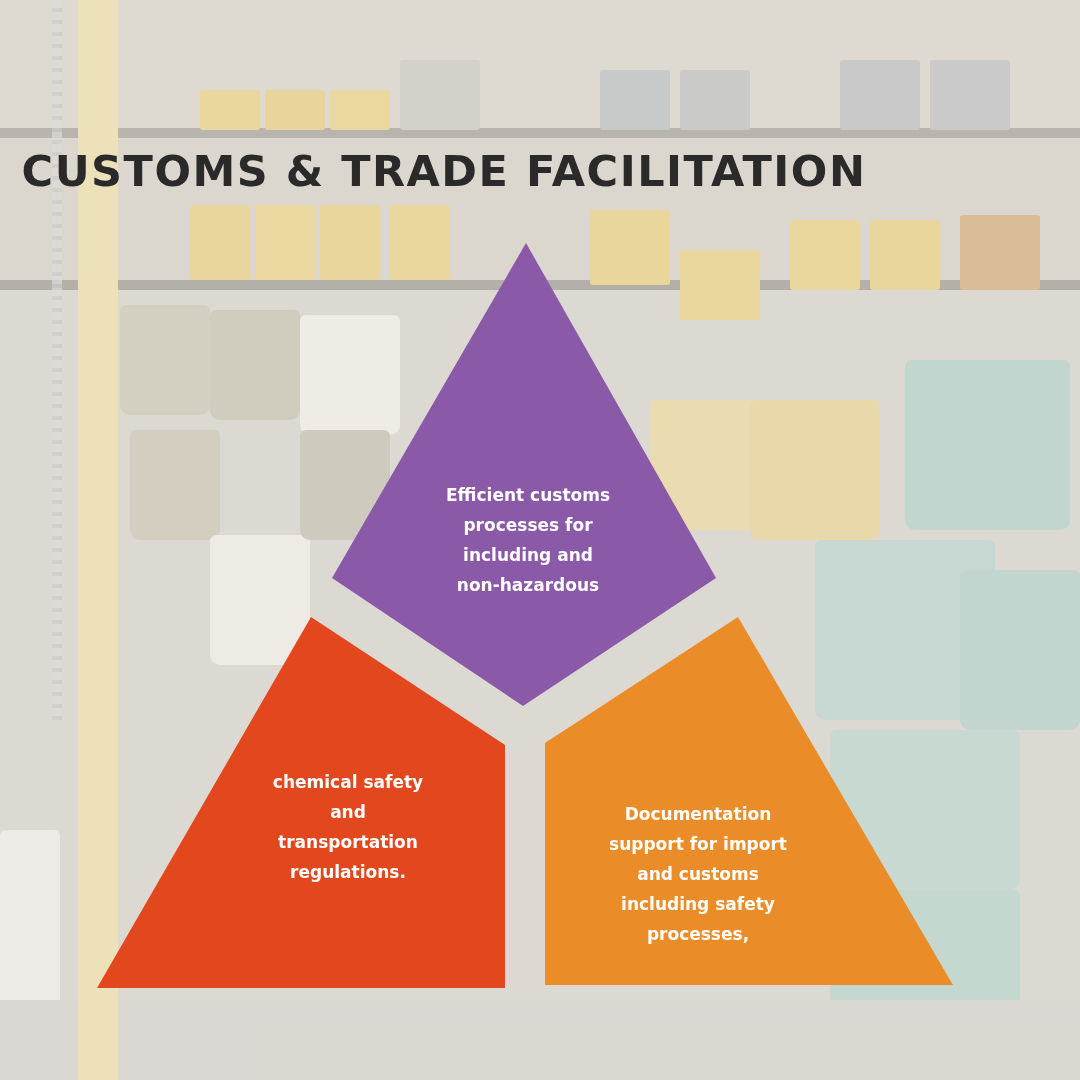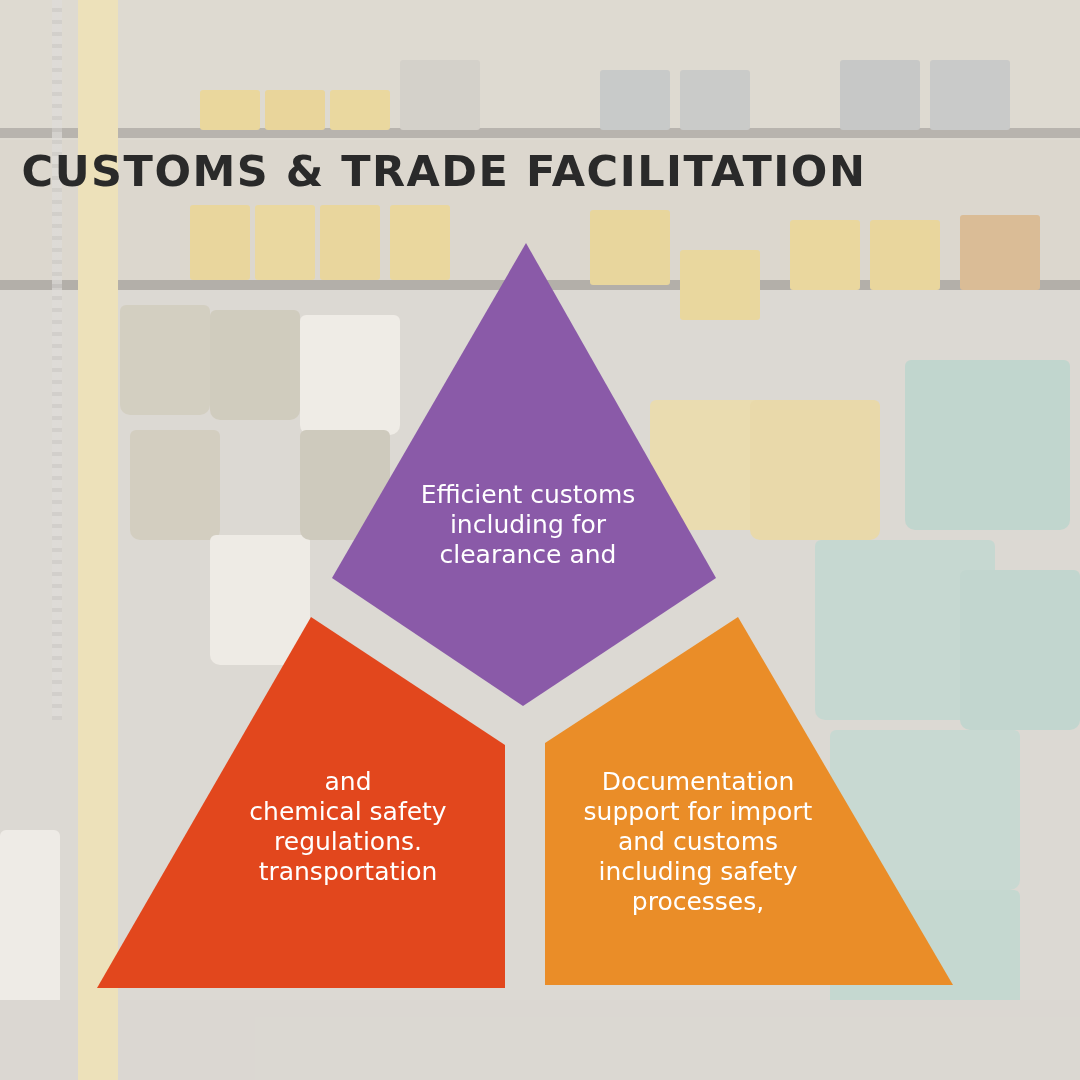--- a/index.html
+++ b/index.html
@@ -6,21 +6,21 @@
   body { width:1080px; height:1080px; overflow:hidden; position:relative; background:#d9d6cf; font-family:"DejaVu Sans", sans-serif; }
   .bg { position:absolute; inset:0; overflow:hidden; }
   .shelf-band { position:absolute; left:0; width:1080px; }
   .can { position:absolute; border-radius:3px; }
   .bucket { position:absolute; border-radius:6px 6px 10px 10px; }
   .pole { position:absolute; left:78px; top:0; width:40px; height:1080px; background:#f0d98a; }
   .chain { position:absolute; left:52px; top:0; width:10px; height:720px; background:repeating-linear-gradient(180deg,#cfcfcf 0 8px,#a9a9a9 8px 12px); opacity:.7; }
   .wash { position:absolute; inset:0; background:rgba(235,232,226,0.55); }
   .title { position:absolute; left:0; width:888px; top:146px; text-align:center; font-family:"DejaVu Sans", sans-serif; font-weight:bold; font-size:43px; letter-spacing:1.5px; color:#2a2a2a; }
   svg.shapes { position:absolute; left:0; top:0; }
-  .txt { position:absolute; text-align:center; color:#ffffff; font-family:"DejaVu Sans", sans-serif; font-weight:normal; font-size:25px; line-height:30px; }
+  .txt { position:absolute; text-align:center; color:#ffffff; font-family:"DejaVu Sans", sans-serif; font-weight:bold; font-size:17px; line-height:30px; }
   .txt span { display:block; }
 </style>
 </head>
 <body>
 
 <div class="bg">
 
   <div class="shelf-band" style="top:0;height:140px;background:#cfc9bd;"></div>
   <div class="shelf-band" style="top:128px;height:10px;background:#7b7670;"></div>
   <div class="shelf-band" style="top:140px;height:150px;background:#c9c3b6;"></div>
@@ -70,30 +70,31 @@
 <div class="title">CUSTOMS &amp; TRADE FACILITATION</div>
 
 <svg class="shapes" width="1080" height="1080" viewBox="0 0 1080 1080">
   <polygon points="526,243 716,578 523,706 332,578" fill="#8a5aa8"></polygon>
   <polygon points="311,617 505,745 505,988 97,988" fill="#e2471d"></polygon>
   <polygon points="738,617 953,985 545,985 545,743" fill="#ea8d28"></polygon>
 </svg>
 
 <div class="txt" style="left:378px;top:480px;width:300px;">
   <span>Efficient customs</span>
-  <span>including for</span>
-  <span>clearance and</span>
+  <span>processes for</span>
+  <span>including and</span>
+  <span>non-hazardous</span>
 </div>
 
 <div class="txt" style="left:198px;top:767px;width:300px;">
+  <span>chemical safety</span>
   <span>and</span>
-  <span>chemical safety</span>
+  <span>transportation</span>
   <span>regulations.</span>
-  <span>transportation</span>
 </div>
 
-<div class="txt" style="left:548px;top:767px;width:300px;text-align:center;">
+<div class="txt" style="left:548px;top:799px;width:300px;text-align:center;">
   <span>Documentation</span>
   <span>support for import</span>
   <span>and customs</span>
   <span>including safety</span>
   <span>processes,</span>
 </div>
 
 </body></html>

